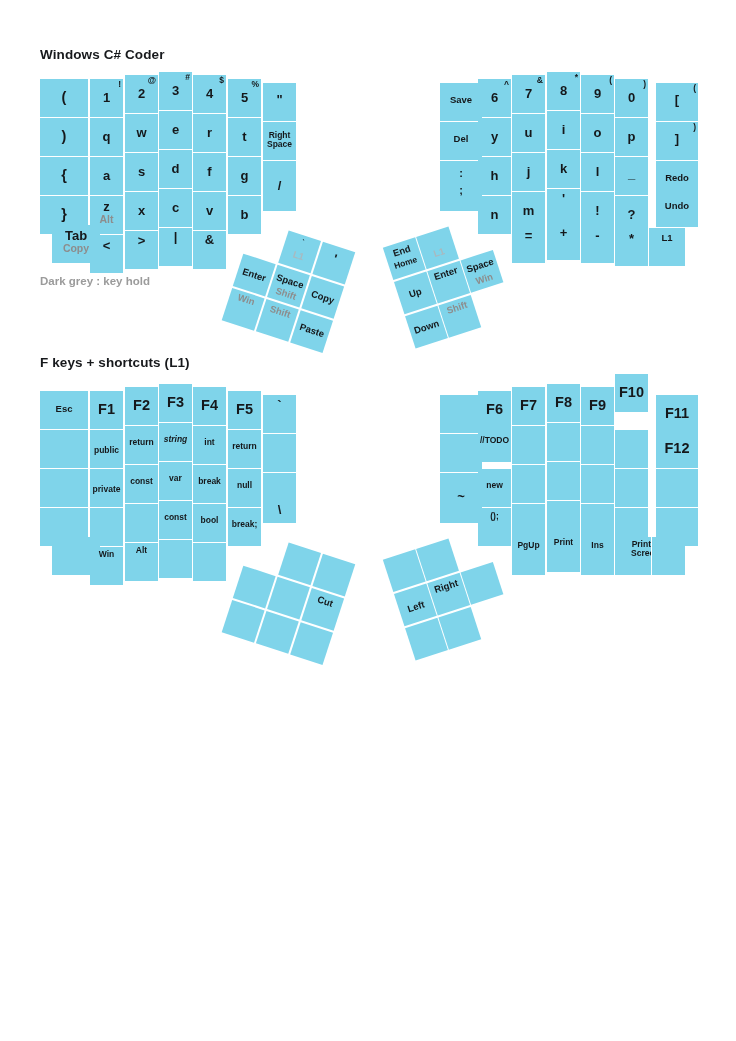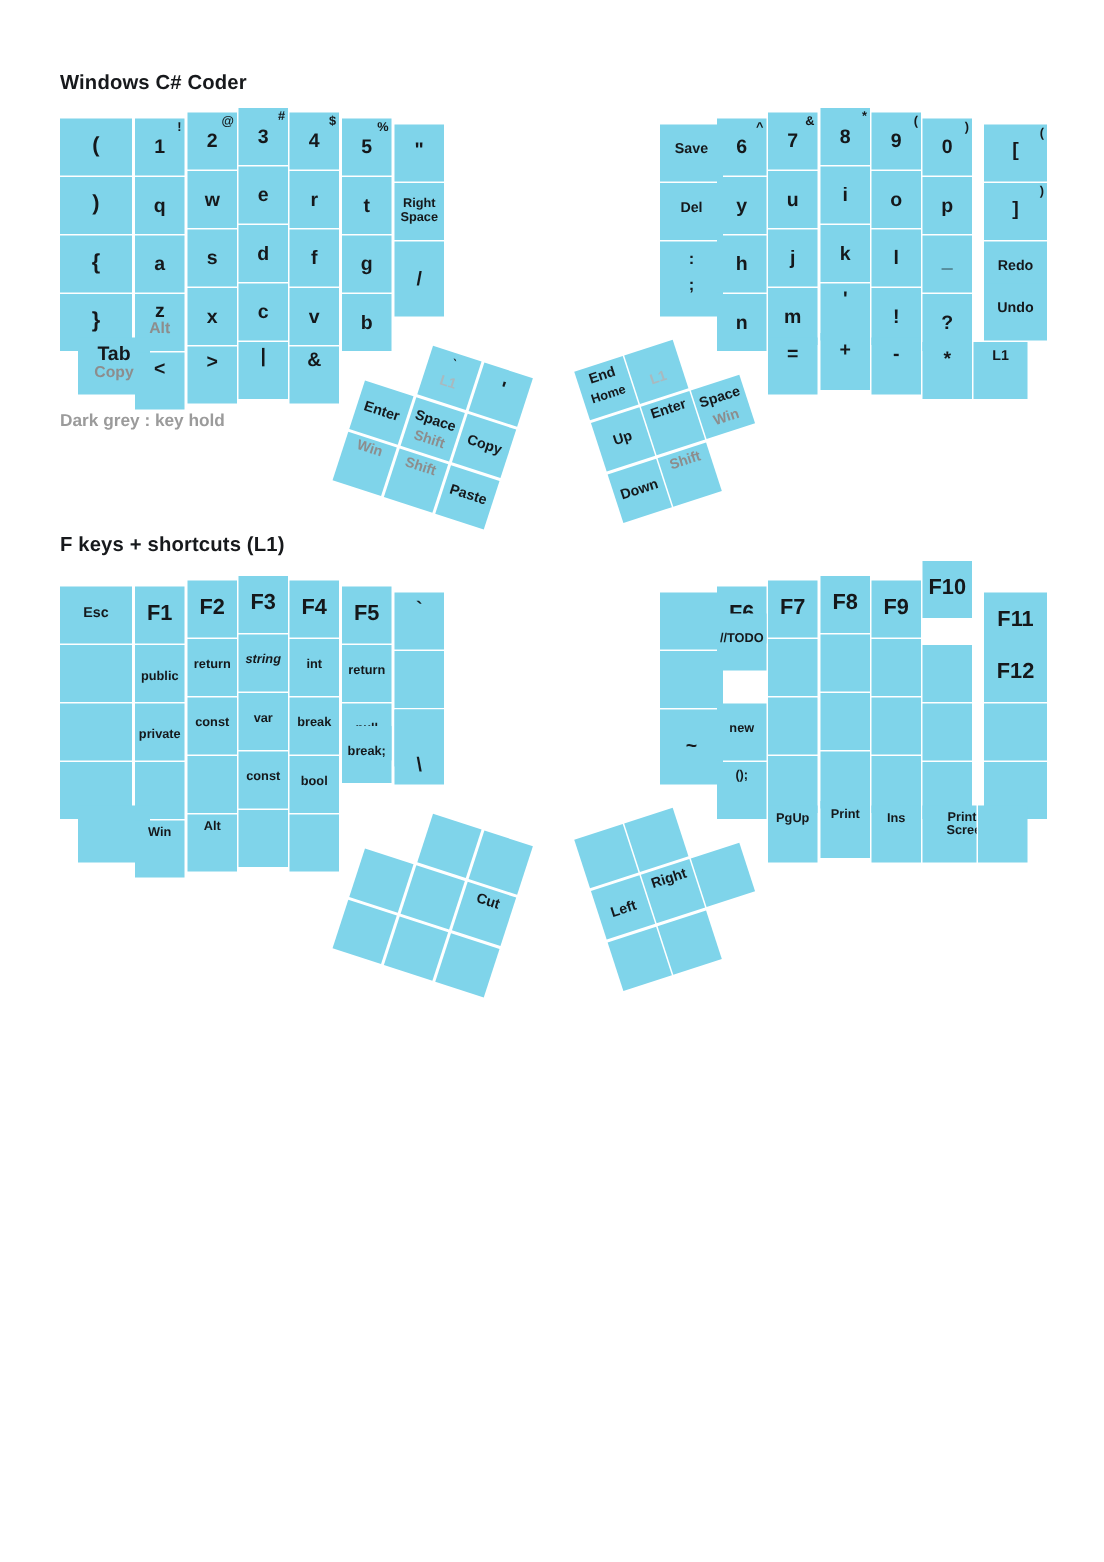--- a/index.html
+++ b/index.html
@@ -446,21 +446,21 @@
     </div>
     <div class="key" style="left:125px;top:504px;width:33px;height:38px;">
       <span class="lbl c tiny" style="top:12px;"></span>
     </div>
     <div class="key" style="left:159px;top:501px;width:33px;height:38px;">
       <span class="lbl c tiny" style="top:12px;">const</span>
     </div>
     <div class="key" style="left:193px;top:504px;width:33px;height:38px;">
       <span class="lbl c tiny" style="top:12px;">bool</span>
     </div>
-    <div class="key" style="left:228px;top:484px;width:33px;height:38px;">
+    <div class="key" style="left:228px;top:508px;width:33px;height:38px;">
       <span class="lbl c tiny" style="top:12px;">break;</span>
     </div>
     <div class="key" style="left:263px;top:473px;width:33px;height:50px;">
       <span class="lbl c" style="top:30px;">\</span>
     </div>
 
     <div class="key" style="left:52px;top:537px;width:48px;height:38px;">
       <span class="lbl c xs" style="top:13px;"></span>
     </div>
     <div class="key" style="left:90px;top:547px;width:33px;height:38px;">
@@ -524,21 +524,21 @@
     <div class="key" style="left:615px;top:374px;width:33px;height:38px;">
       <span class="lbl c big" style="top:11px;">F10</span>
     </div>
     <div class="key" style="left:656px;top:395px;width:42px;height:38px;">
       <span class="lbl c big" style="top:11px;">F11</span>
     </div>
 
     <div class="key" style="left:440px;top:434px;width:42px;height:38px;">
       <span class="lbl c xs" style="top:13px;"></span>
     </div>
-    <div class="key" style="left:478px;top:409px;width:33px;height:38px;">
+    <div class="key" style="left:478px;top:424px;width:33px;height:38px;">
       <span class="lbl c tiny" style="top:12px;">//TODO</span>
     </div>
     <div class="key" style="left:512px;top:426px;width:33px;height:38px;">
       <span class="lbl c tiny" style="top:12px;"></span>
     </div>
     <div class="key" style="left:547px;top:423px;width:33px;height:38px;">
       <span class="lbl c tiny" style="top:12px;"></span>
     </div>
     <div class="key" style="left:581px;top:426px;width:33px;height:38px;">
       <span class="lbl c tiny" style="top:12px;"></span>

